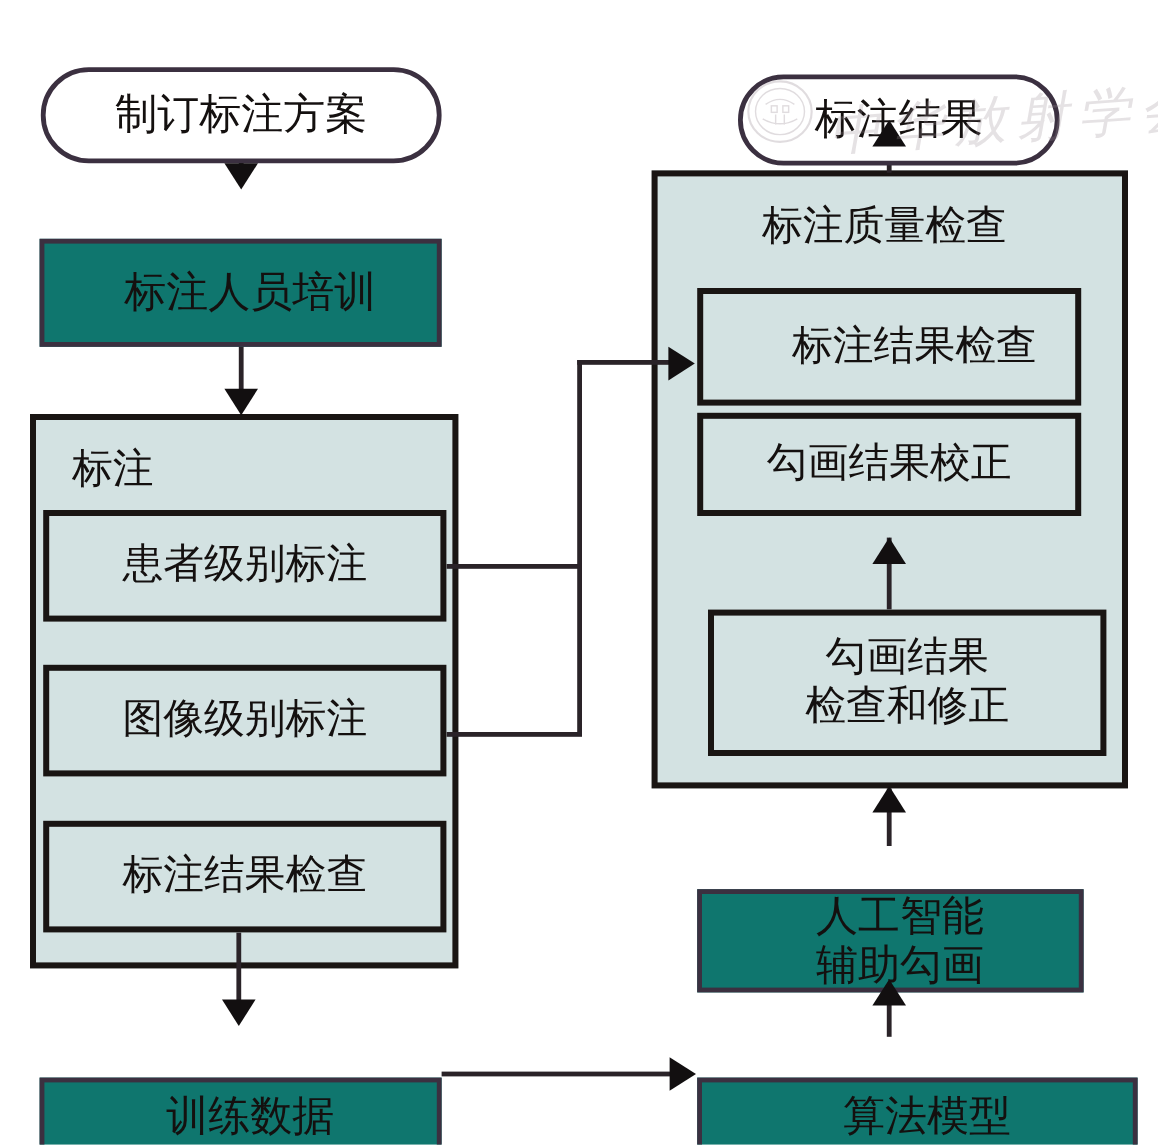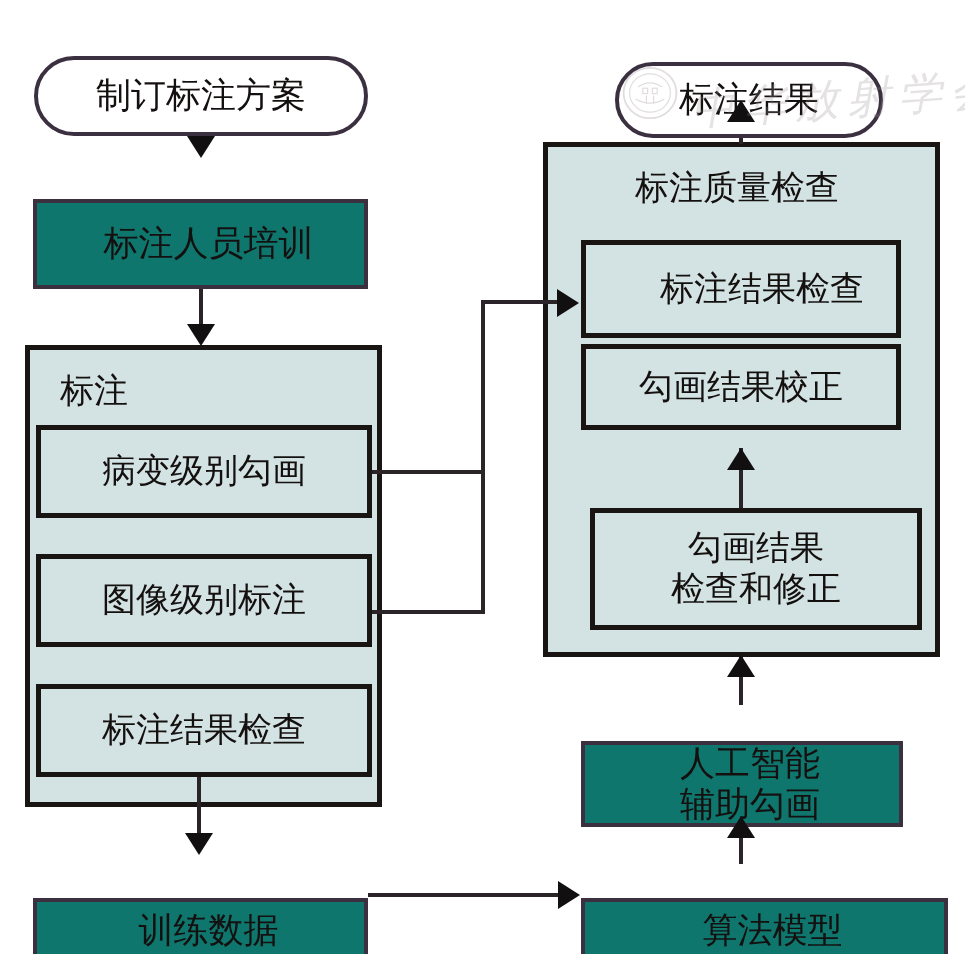--- a/index.html
+++ b/index.html
@@ -150,21 +150,21 @@
   <div class="arrow down" style="left:187px; top:136px;"></div>
 
   <div class="node plain" style="left:33px; top:163px; width:335px; height:90px;">标注人员培训</div>
 
   <div class="conn v" style="left:199px; top:253px; height:82px;"></div>
   <div class="arrow down" style="left:187px; top:324px;"></div>
 
   <div class="group" style="left:25px; top:345px; width:357px; height:462px;"></div>
   <div class="group-title" style="left:60px; top:368px;">标注</div>
 
-  <div class="sub" style="left:36px; top:425px; width:336px; height:93px;">病变级别勾画</div>
+  <div class="sub" style="left:36px; top:425px; width:336px; height:93px;">患者级别标注</div>
 
   <div class="sub" style="left:36px; top:554px; width:336px; height:93px;">图像级别标注</div>
 
   <div class="sub" style="left:36px; top:684px; width:336px; height:93px;">标注结果检查</div>
 
   <div class="conn v" style="left:197px; top:777px; height:62px;"></div>
   <div class="arrow down" style="left:185px; top:833px;"></div>
 
   <div class="node plain" style="left:33px; top:862px; width:335px; height:66px;">训练数据</div>
 

